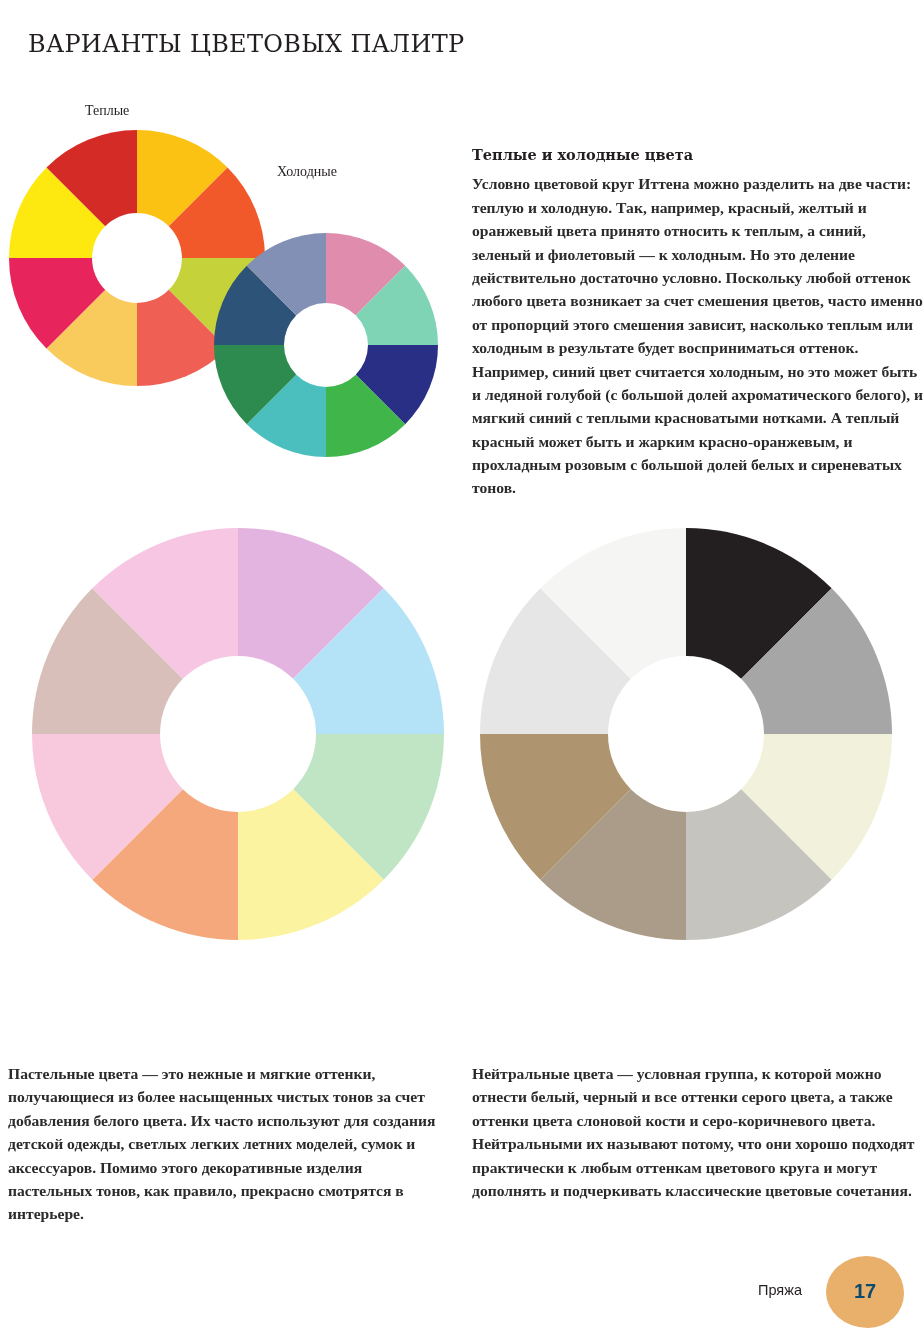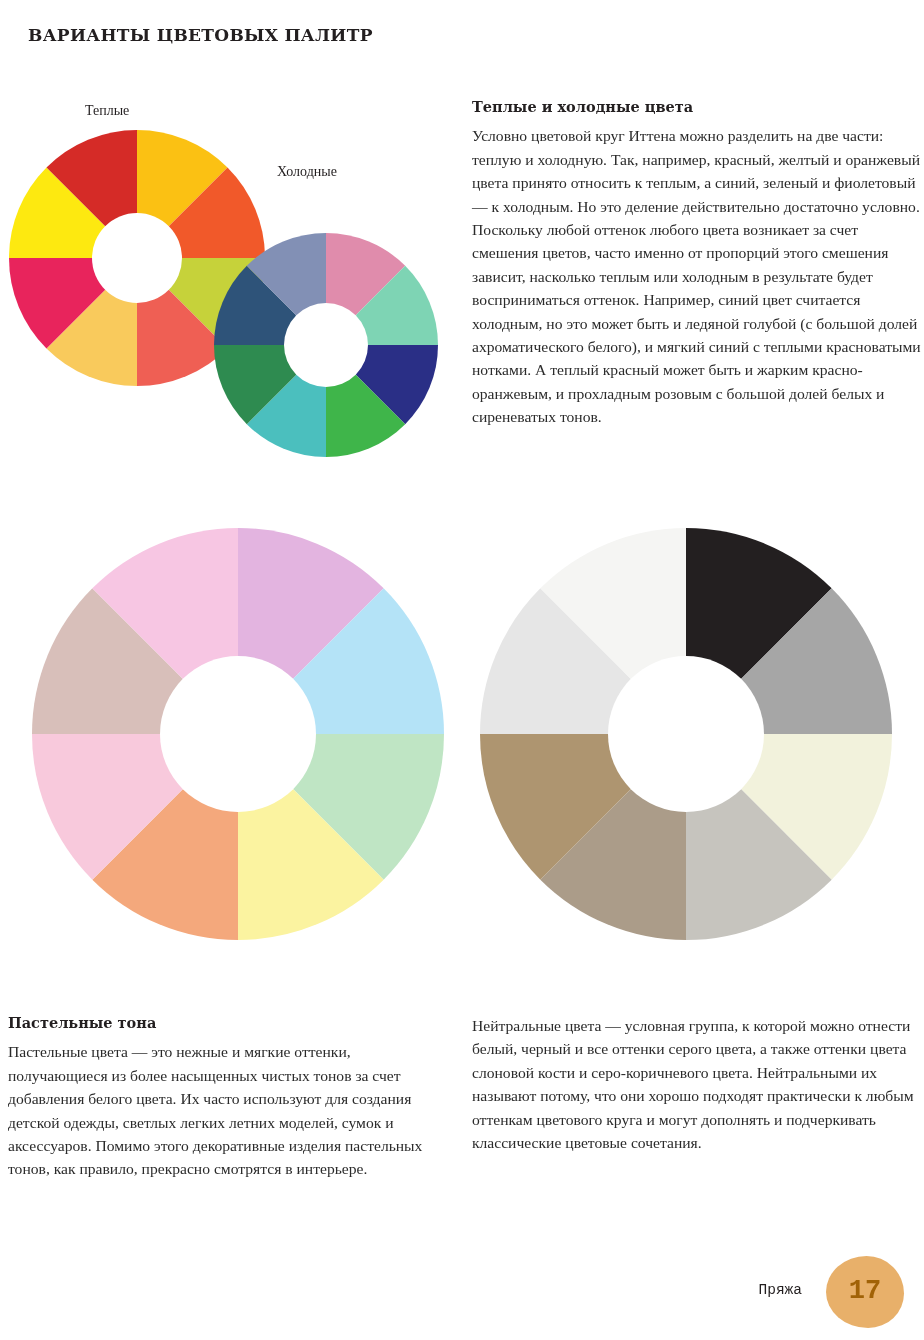--- a/index.html
+++ b/index.html
@@ -19,22 +19,22 @@
     position: absolute;
     inset: 0;
   }
 
   
   .page-title {
     position: absolute;
     left: 28px;
     top: 14px;
     font-family: "DejaVu Serif", "Liberation Serif", serif;
-    font-size: 17px;
-    font-weight: 700;
+    font-size: 24px;
+    font-weight: 400;
     letter-spacing: 0.3px;
     color: #231f20;
     white-space: nowrap;
   }
 
   
   .wheel-svg { display: block; }
 
   #fig-warm-cool {
     position: absolute;
@@ -65,20 +65,21 @@
     color: #231f20;
     white-space: nowrap;
   }
   #label-warm { left: 70px;  top: 103px; margin-left: 15px; }
   #label-cool { left: 277px; top: 164px; text-align: right; }
 
   
   .col {
     position: absolute;
     width: 452px;
+    margin-top: 48px;
   }
   #col-top-right { left: 472px; top: 98px; }
   #col-bottom-left  { left: 8px;   top: 1014px; width: 440px; }
   #col-bottom-right { left: 472px; top: 1014px; width: 452px; }
 
   .sec-head {
     font-family: "DejaVu Serif", "Liberation Serif", serif;
     font-size: 14.5px;
     font-weight: 700;
     color: #231f20;
@@ -87,35 +88,36 @@
   }
   .body-text {
     font-family: "Liberation Serif", "DejaVu Serif", serif;
     font-size: 15.6px;
     line-height: 1.5;
     color: #2b2b2b;
     margin: 0;
     text-align: left;
     hyphens: manual;
     white-space: pre-line;
+    font-weight: bold;
   }
 
   
   #footer {
     position: absolute;
     left: 0;
     right: 0;
     bottom: 0;
     height: 96px;
   }
   #footer-running-head {
     position: absolute;
     right: 122px;
     bottom: 42px;
-    font-family: Liberation Mono, monospace;
+    font-family: Liberation Sans, sans-serif;
     font-size: 14.5px;
     color: #231f20;
     white-space: nowrap;
   }
   #footer-page-badge {
     position: absolute;
     right: 20px;
     bottom: 12px;
     width: 78px;
     height: 72px;
@@ -125,24 +127,24 @@
     inset: 0;
     background: #e8b06a;
     border-radius: 52% 48% 46% 54% / 50% 52% 48% 50%;
   }
   #footer-page-number {
     position: absolute;
     inset: 0;
     display: flex;
     align-items: center;
     justify-content: center;
-    font-family: Liberation Mono, monospace;
-    font-size: 27px;
+    font-family: Liberation Sans, sans-serif;
+    font-size: 20px;
     font-weight: 700;
-    color: #a16207;
+    color: #0c4a6e;
     padding-bottom: 2px;
   }
 </style>
 </head>
 <body>
 
 <div class="page">
 
   <h1 class="page-title">ВАРИАНТЫ ЦВЕТОВЫХ ПАЛИТР</h1>
 
@@ -207,21 +209,20 @@
         </g>
     </svg>
   </div>
 
   <div class="col" id="col-top-right">
     <h2 class="sec-head">Теплые и холодные цвета</h2>
     <p class="body-text">Условно цветовой круг Иттена можно разделить на две части: теплую и холодную. Так, например, красный, желтый и оранжевый цвета принято относить к теплым, а синий, зеленый и фиолетовый — к холодным. Но это деление действительно достаточно условно. Поскольку любой оттенок любого цвета возникает за счет смешения цветов, часто именно от пропорций этого смешения зависит, насколько теплым или холодным в результате будет восприниматься оттенок. Например, синий цвет считается холодным, но это может быть и ледяной голубой (с большой долей ахроматического белого), и мягкий синий с теплыми красноватыми нотками. А теплый красный может быть и жарким красно-оранжевым, и прохладным розовым с большой долей белых и сиреневатых тонов.</p>
   </div>
 
   <div class="col" id="col-bottom-left">
-    <h2 class="sec-head">Пастельные тона</h2>
     <p class="body-text">Пастельные цвета — это нежные и мягкие оттенки, получающиеся из более насыщенных чистых тонов за счет добавления белого цвета. Их часто используют для создания детской одежды, светлых легких летних моделей, сумок и аксессуаров. Помимо этого декоративные изделия пастельных тонов, как правило, прекрасно смотрятся в интерьере.</p>
   </div>
 
   <div class="col" id="col-bottom-right">
     <p class="body-text">Нейтральные цвета — условная группа, к которой можно отнести белый, черный и все оттенки серого цвета, а также оттенки цвета слоновой кости и серо-коричневого цвета. Нейтральными их называют потому, что они хорошо подходят практически к любым оттенкам цветового круга и могут дополнять и подчеркивать классические цветовые сочетания.</p>
   </div>
 
   <div id="footer">
     <div id="footer-running-head">Пряжа</div>
     <div id="footer-page-badge">

